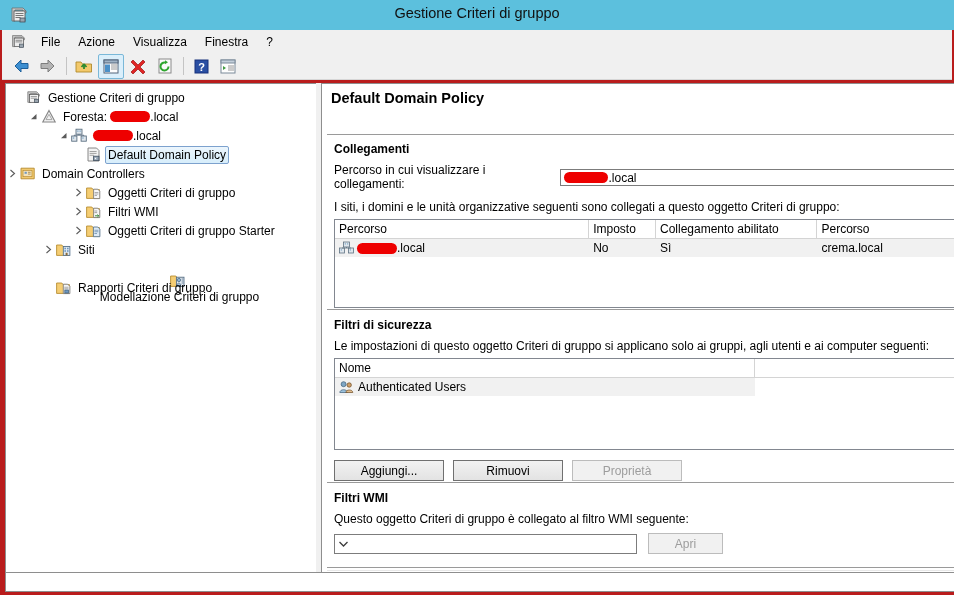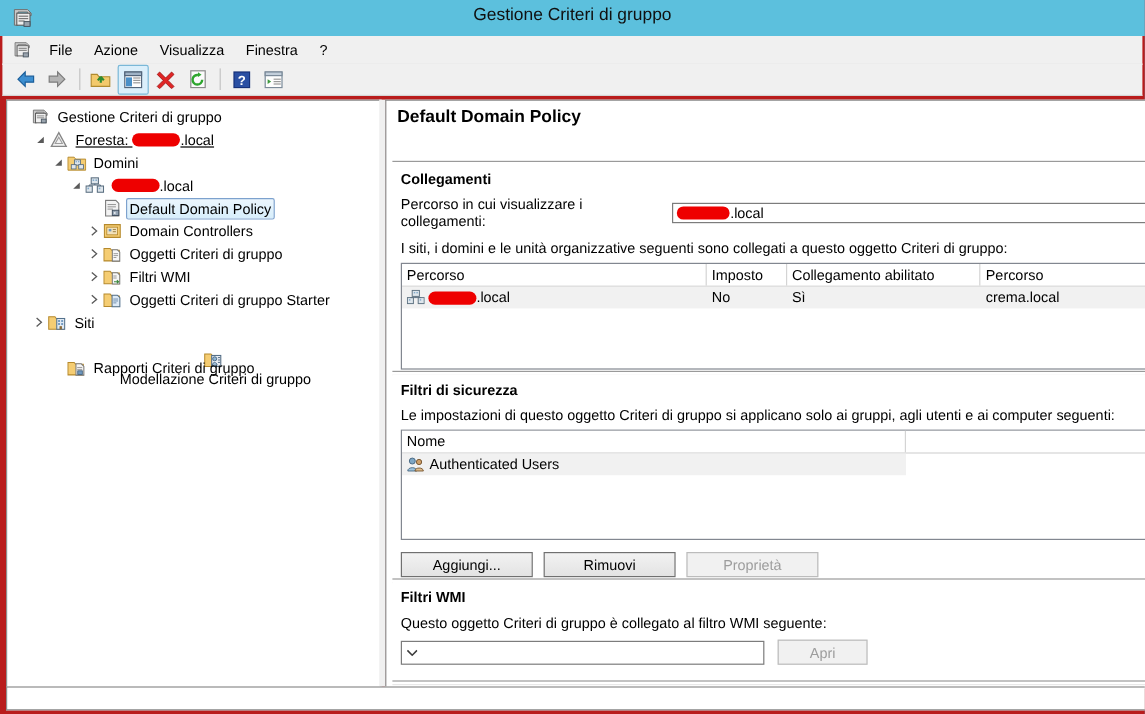--- a/index.html
+++ b/index.html
@@ -186,51 +186,33 @@
             <svg width="16" height="15" viewBox="0 0 18 17">
               <path d="M2 2 h10 l3 3 v2 h-3 v-3 h-7 v10 h-3 z" fill="#c9c9c9" stroke="#6d6d6d" stroke-width="0.8"></path>
               <rect x="4" y="5" width="10" height="9" fill="#f1f1f1" stroke="#5a5a5a" stroke-width="0.9"></rect>
               <rect x="5.3" y="7" width="7" height="0.9" fill="#8a8a8a"></rect>
               <rect x="5.3" y="8.8" width="7" height="0.9" fill="#8a8a8a"></rect>
               <rect x="9.5" y="10.5" width="4.5" height="3.5" fill="#9aa4ae" stroke="#44505c" stroke-width="0.8"></rect>
             </svg>
           </span>
           <span class="tlabel">Gestione Criteri di gruppo</span>
         </div>
-        <div class="tnode" style="padding-left: 21px; text-decoration: underline;">
+        <div class="tnode" style="padding-left: 21px;">
           <span class="exp">
             <svg width="9" height="9" viewBox="0 0 9 9">
               <path d="M7.5 2 L7.5 7.2 L2 7.2 Z" fill="#5a5a5a"></path>
             </svg>
           </span>
           <span class="ticon">
             <svg width="16" height="15" viewBox="0 0 16 15">
               <path d="M8 1.5 L14.2 13 L1.8 13 Z" fill="#f2f2f2" stroke="#868686" stroke-width="1.1"></path>
               <path d="M8 5.3 L11 10.6 L5 10.6 Z" fill="none" stroke="#9e9e9e" stroke-width="0.9"></path>
             </svg>
           </span>
           <span class="tlabel">Foresta: <span class="redact" style="width: 40px;"></span>.local</span>
-        </div>
-        <div class="tnode" style="padding-left: 36px;">
-          <span class="exp">
-            <svg width="9" height="9" viewBox="0 0 9 9">
-              <path d="M7.5 2 L7.5 7.2 L2 7.2 Z" fill="#5a5a5a"></path>
-            </svg>
-          </span>
-          <span class="ticon">
-            <svg width="16" height="15" viewBox="0 0 16 15">
-              <path d="M0.6 3 h5.2 l1.3 1.6 h8.3 v9.2 h-14.8 z" fill="#f5cd73" stroke="#b5892c" stroke-width="0.8"></path>
-              <rect x="6" y="5.2" width="5" height="4.4" fill="#dfe6ec" stroke="#54697c" stroke-width="0.7"></rect>
-              <rect x="3.4" y="9.2" width="4" height="3.6" fill="#dfe6ec" stroke="#54697c" stroke-width="0.7"></rect>
-              <rect x="9.6" y="9.2" width="4" height="3.6" fill="#dfe6ec" stroke="#54697c" stroke-width="0.7"></rect>
-              <rect x="7" y="6.2" width="1.1" height="1.1" fill="#7fa8c9"></rect>
-              <rect x="9" y="6.2" width="1.1" height="1.1" fill="#7fa8c9"></rect>
-            </svg>
-          </span>
-          <span class="tlabel">Domini</span>
         </div>
         <div class="tnode" style="padding-left: 51px;">
           <span class="exp">
             <svg width="9" height="9" viewBox="0 0 9 9">
               <path d="M7.5 2 L7.5 7.2 L2 7.2 Z" fill="#5a5a5a"></path>
             </svg>
           </span>
           <span class="ticon">
             <svg width="16" height="15" viewBox="0 0 16 15">
               <rect x="5" y="1.2" width="6" height="5" fill="#dfe6ec" stroke="#54697c" stroke-width="0.85"></rect>
@@ -252,21 +234,21 @@
               <path d="M2 1 h8.5 l2.5 2.5 v10.5 h-11 z" fill="#f3f3f3" stroke="#7a7a7a" stroke-width="0.9"></path>
               <rect x="3.6" y="4" width="7" height="0.9" fill="#9a9a9a"></rect>
               <rect x="3.6" y="5.9" width="7" height="0.9" fill="#9a9a9a"></rect>
               <rect x="3.6" y="7.8" width="4.5" height="0.9" fill="#9a9a9a"></rect>
               <rect x="7.6" y="9.2" width="5.4" height="4.4" fill="#93a2b2" stroke="#3f4e5e" stroke-width="0.8"></rect>
               <path d="M8.6 11.5 L10.2 10.3 L10.2 12.8 Z" fill="#fff"></path>
             </svg>
           </span>
           <span class="tlabel">Default Domain Policy</span>
         </div>
-        <div class="tnode" style="padding-left: 66px;">
+        <div class="tnode" style="">
           <span class="exp">
             <svg width="9" height="9" viewBox="0 0 9 9">
               <path d="M2.5 1 L6.5 4.5 L2.5 8" stroke="#5a5a5a" stroke-width="1.1" fill="none"></path>
             </svg>
           </span>
           <span class="ticon">
             <svg width="16" height="15" viewBox="0 0 16 15">
               <path d="M1 2.2 h13.2 v10.6 h-13.2 z" fill="#f5cd73" stroke="#b5892c" stroke-width="0.9"></path>
               <rect x="3" y="4.3" width="9" height="6.4" fill="#f3e2bb" stroke="#b5892c" stroke-width="0.7"></rect>
               <rect x="4.6" y="5.8" width="2.2" height="2" fill="#6f98c0"></rect>
@@ -319,21 +301,21 @@
             <svg width="16" height="15" viewBox="0 0 16 15">
               <path d="M0.6 3 h5.2 l1.3 1.6 h6.3 v8.8 h-12.8 z" fill="#f5cd73" stroke="#b5892c" stroke-width="0.85"></path>
               <path d="M7.4 4 h4.4 l2.1 2.1 v7.6 h-6.5 z" fill="#ddeaf6" stroke="#52708d" stroke-width="0.85"></path>
               <rect x="8.4" y="6.8" width="4" height="0.8" fill="#6f8fae"></rect>
               <rect x="8.4" y="8.4" width="4" height="0.8" fill="#6f8fae"></rect>
               <rect x="8.4" y="10" width="2.6" height="0.8" fill="#6f8fae"></rect>
             </svg>
           </span>
           <span class="tlabel">Oggetti Criteri di gruppo Starter</span>
         </div>
-        <div class="tnode" style="padding-left: 20px; text-align: center;">
+        <div class="tnode" style="padding-left: 36px; text-align: center;">
           <span class="exp">
             <svg width="9" height="9" viewBox="0 0 9 9">
               <path d="M2.5 1 L6.5 4.5 L2.5 8" stroke="#5a5a5a" stroke-width="1.1" fill="none"></path>
             </svg>
           </span>
           <span class="ticon">
             <svg width="16" height="15" viewBox="0 0 16 15">
               <path d="M0.6 3 h5.2 l1.3 1.6 h6.3 v8.8 h-12.8 z" fill="#f5cd73" stroke="#b5892c" stroke-width="0.85"></path>
               <rect x="7.3" y="4.4" width="6.6" height="9" fill="#dfe9f3" stroke="#52708d" stroke-width="0.85"></rect>
               <rect x="8.4" y="5.7" width="1.6" height="1.6" fill="#6f98c0"></rect>

